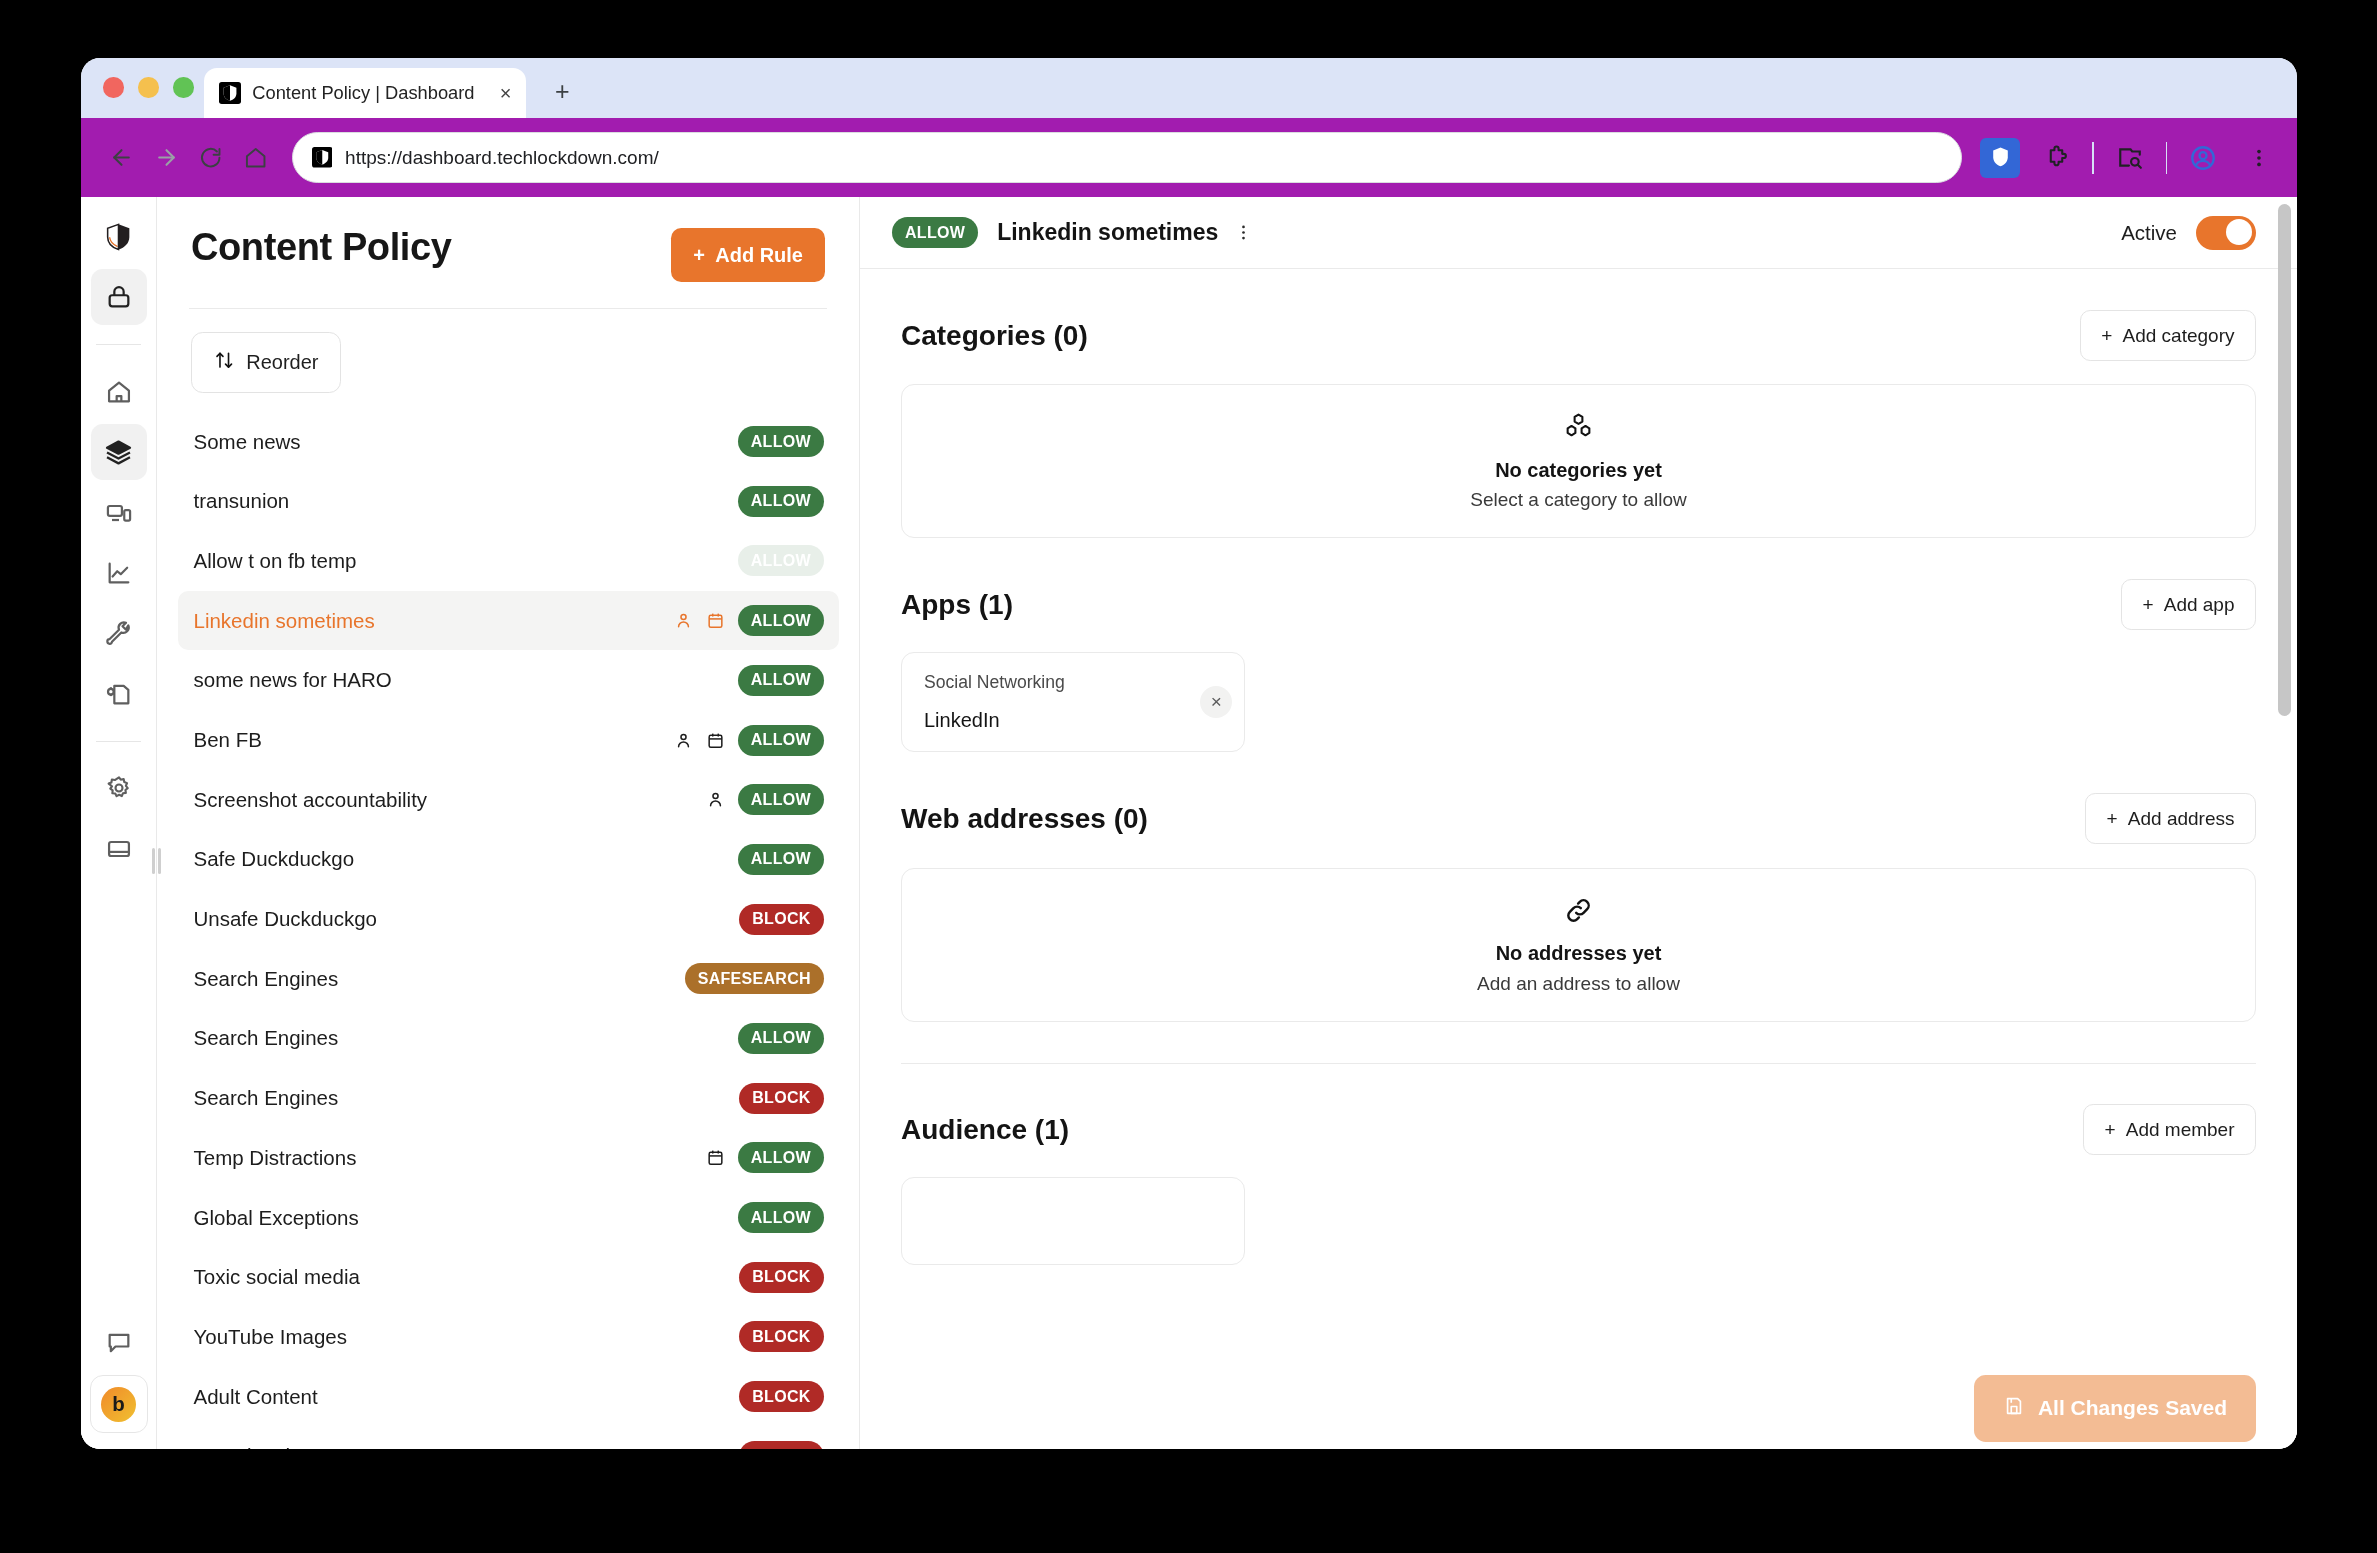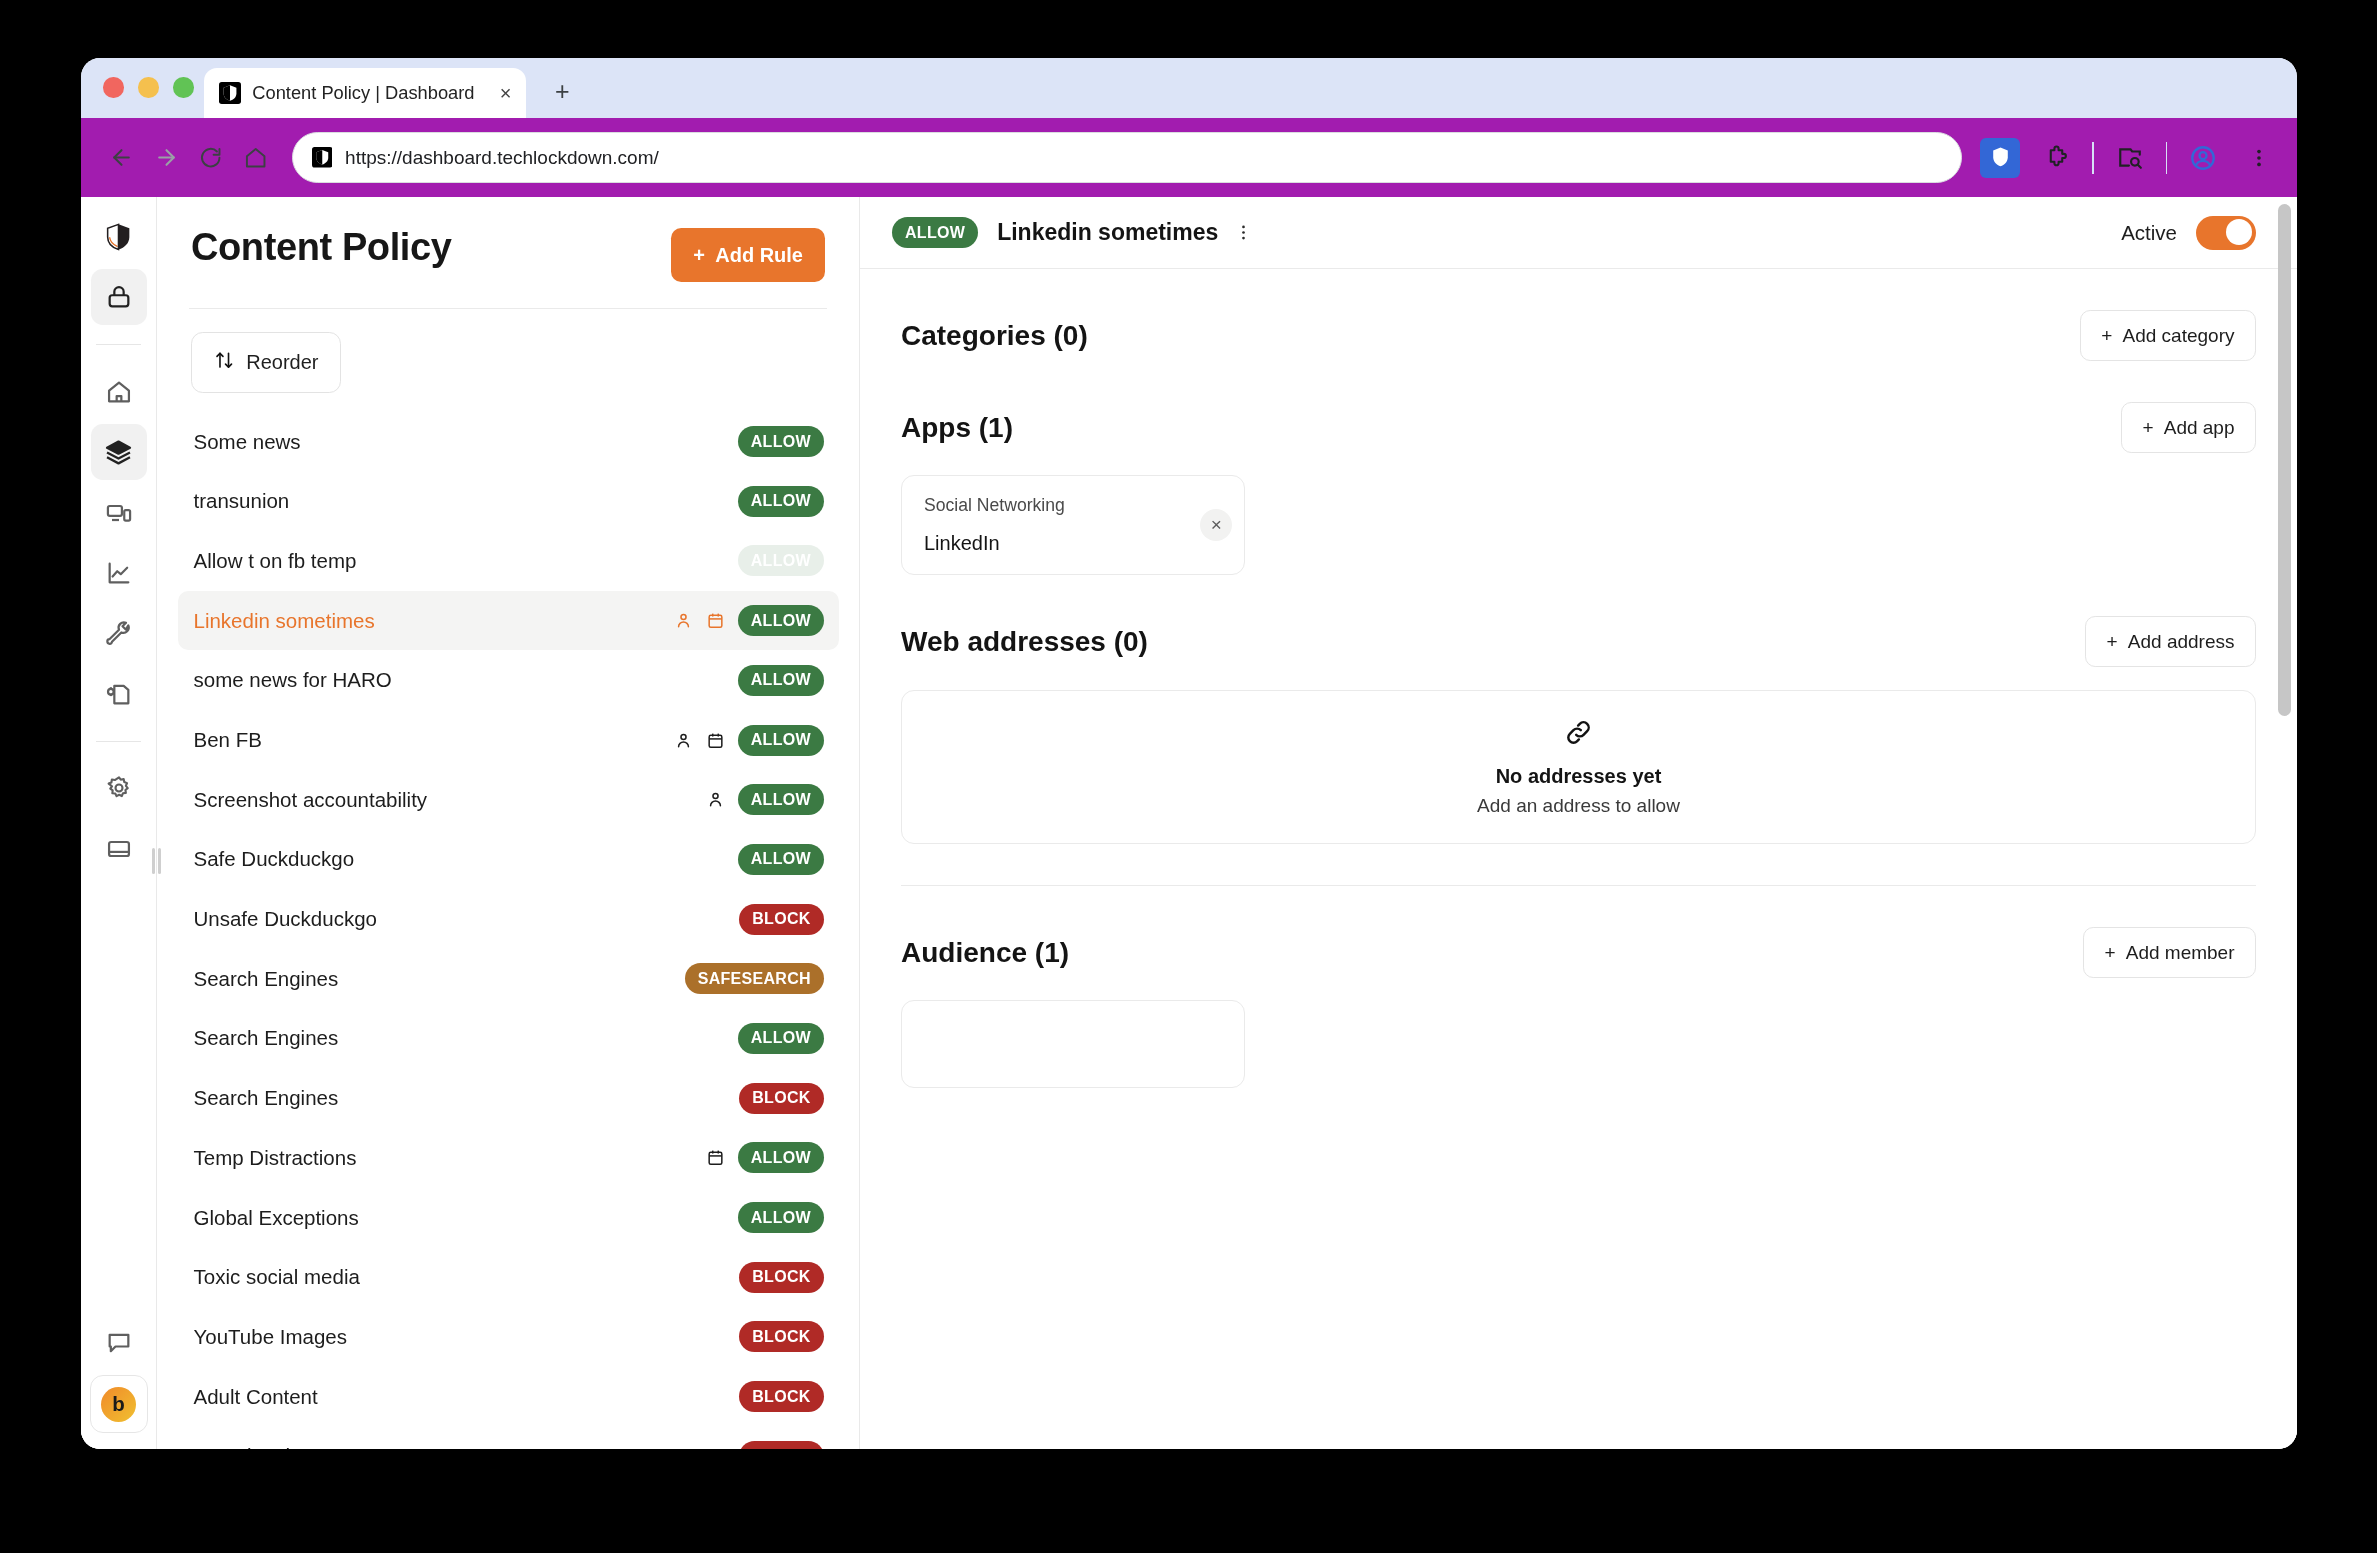--- a/index.html
+++ b/index.html
@@ -510,20 +510,31 @@
 
       <div class="d-body">
 
         <div class="sec-head">
           <div class="sec-title">Categories (0)</div>
           <button class="btn-outline">
             <span>+</span>
             <span>Add category</span>
           </button>
         </div>
+        <div class="empty">
+          <span class="eicon">
+            <svg width="31" height="31" viewBox="0 0 24 24" fill="none" stroke="currentColor" stroke-width="1.6" stroke-linejoin="round">
+                <path d="M12 2.8 15 4.6v3.6L12 10 9 8.2V4.6z"></path>
+                <path d="M6.6 11.6 9.6 13.4V17L6.6 18.8 3.6 17v-3.6z"></path>
+                <path d="M17.4 11.6l3 1.8V17l-3 1.8-3-1.8v-3.6z"></path>
+              </svg>
+          </span>
+          <div class="etitle">No categories yet</div>
+          <div class="esub">Select a category to allow</div>
+        </div>
 
         <div class="sec-head">
           <div class="sec-title">Apps (1)</div>
           <button class="btn-outline">
             <span>+</span>
             <span>Add app</span>
           </button>
         </div>
         <div class="chiprow">
           <div class="chip">
@@ -558,20 +569,32 @@
           <button class="btn-outline">
             <span>+</span>
             <span>Add member</span>
           </button>
         </div>
         <div class="chiprow">
           <div class="chip" style="height:88px;"></div>
         </div>
       </div>
 
+      <div class="savebar">
+        <button class="btn-saved">
+          <span>
+            <svg width="22" height="22" viewBox="0 0 24 24" fill="none" stroke="#fff" stroke-width="1.8" stroke-linejoin="round">
+                <path d="M5 4h11l3 3v13H5z"></path>
+                <rect x="9" y="12.5" width="6" height="7.5"></rect>
+                <line x1="9" y1="4" x2="9" y2="8.5"></line>
+              </svg>
+          </span>
+          <span>All Changes Saved</span>
+        </button>
+      </div>
 
       <div class="vscroll"></div>
     </div>
 
     <div class="collapse">
         <i></i>
         <i></i>
       </div>
   </div>
 </div>

